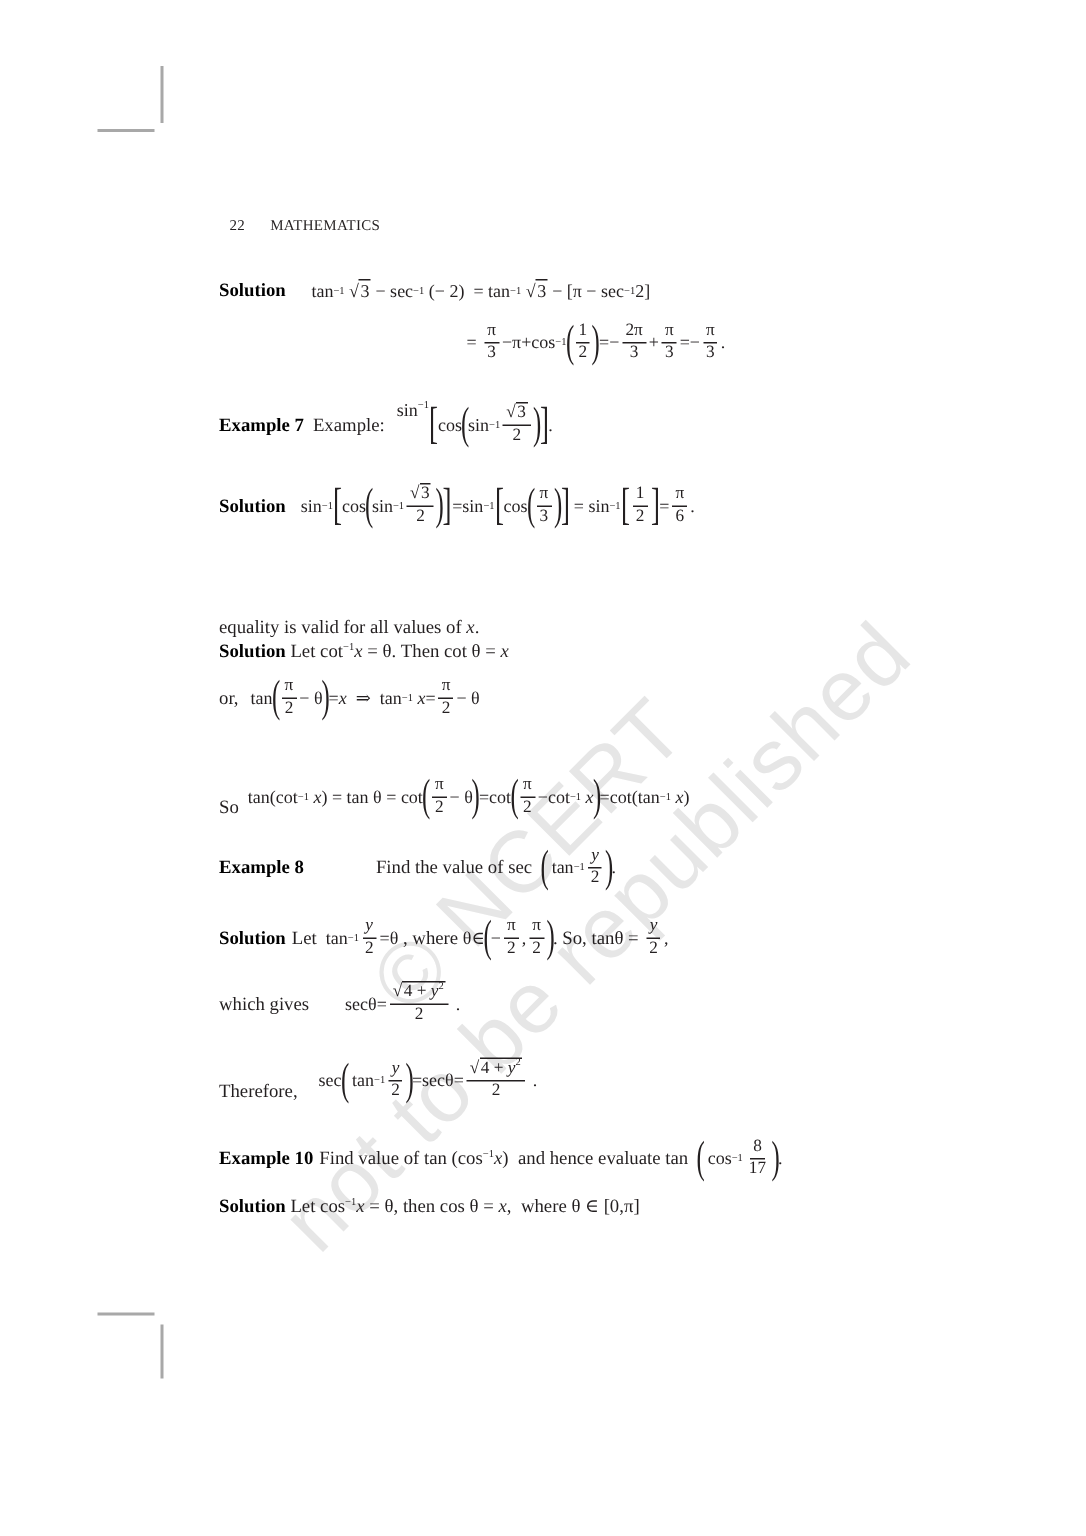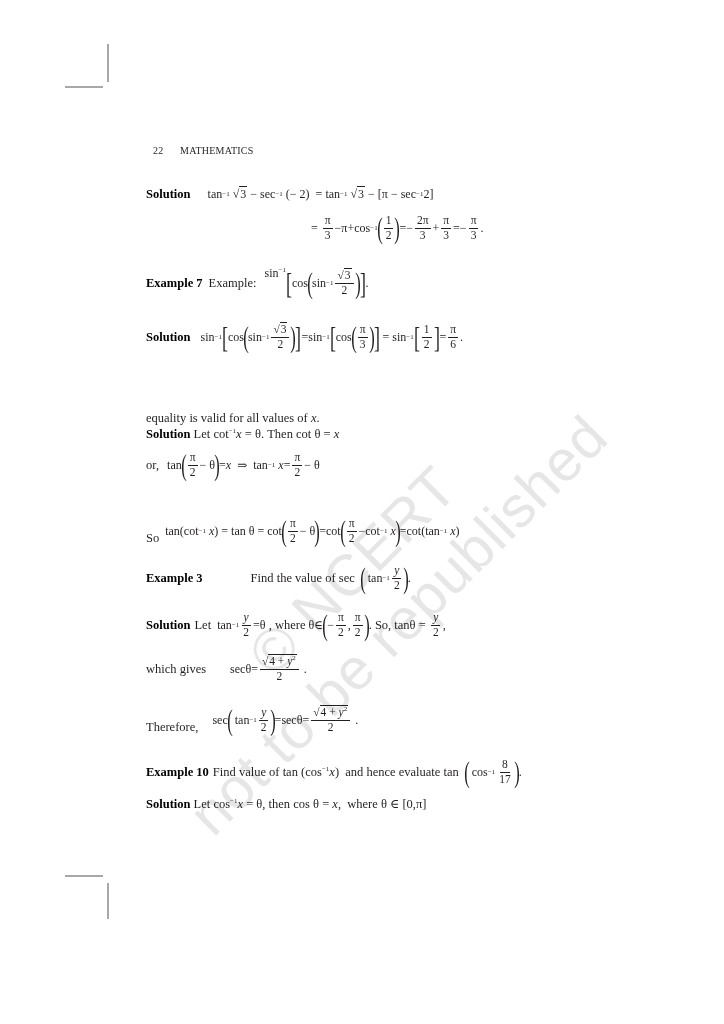--- a/index.html
+++ b/index.html
@@ -130,21 +130,21 @@
           <span class="n">π</span>
           <span class="d">2</span>
         </span>− θ<span class="big">)</span>=cot<span class="big">(</span><span class="frac">
           <span class="n">π</span>
           <span class="d">2</span>
         </span>−cot<sup>−1</sup>&nbsp;<i>x</i><span class="big">)</span>=cot(tan<sup>−1</sup>&nbsp;<i>x</i>)</span>
   </div>
 
 
   <div class="abs t" style="left:146px;top:563px;display:flex;align-items:center;">
-    <span class="label">Example 3</span>
+    <span class="label">Example 8</span>
     <span style="margin-left:4px;padding-left:44px;">Find the value of sec</span>
     <span class="m" style="margin-left:6px;"><span class="big">(</span>&nbsp;tan<sup>−1</sup><span class="frac">
           <span class="n"><i>y</i></span>
           <span class="d">2</span>
         </span><span class="big">)</span>.</span>
   </div>
 
   <div class="abs t" style="left:146px;top:610px;display:flex;align-items:center;">
     <span class="label">Solution</span>
     <span style="margin-left:4px;">Let</span>

